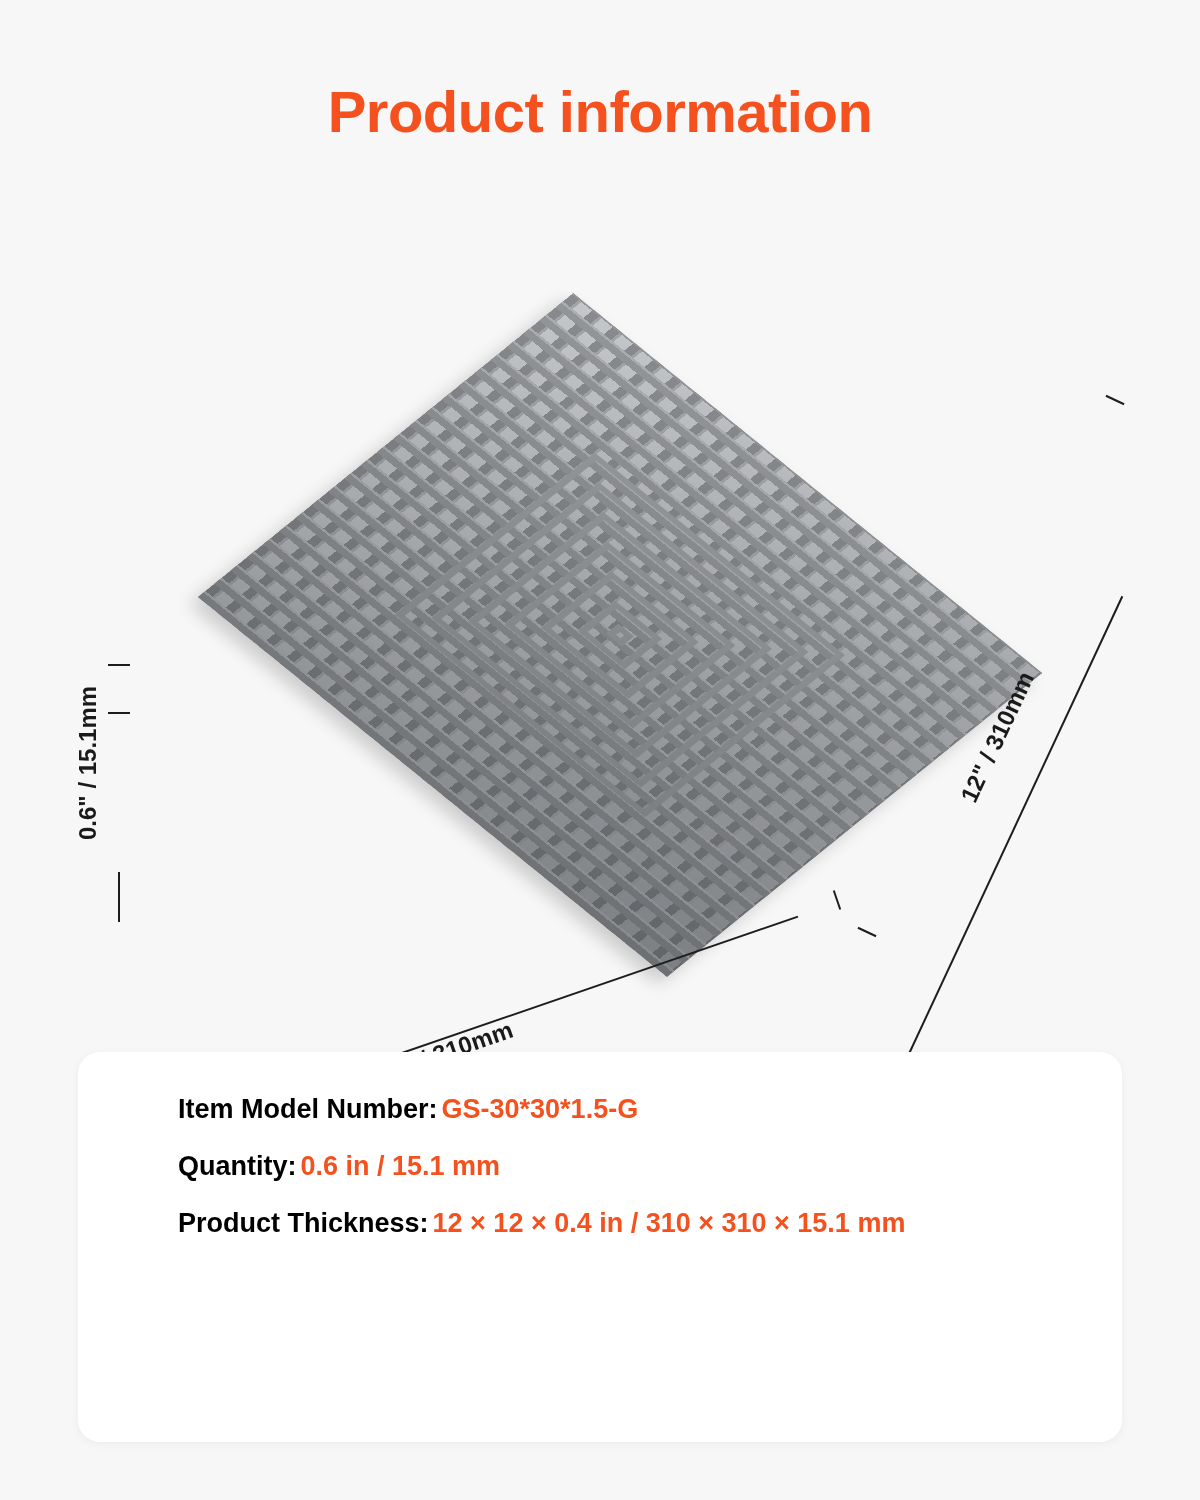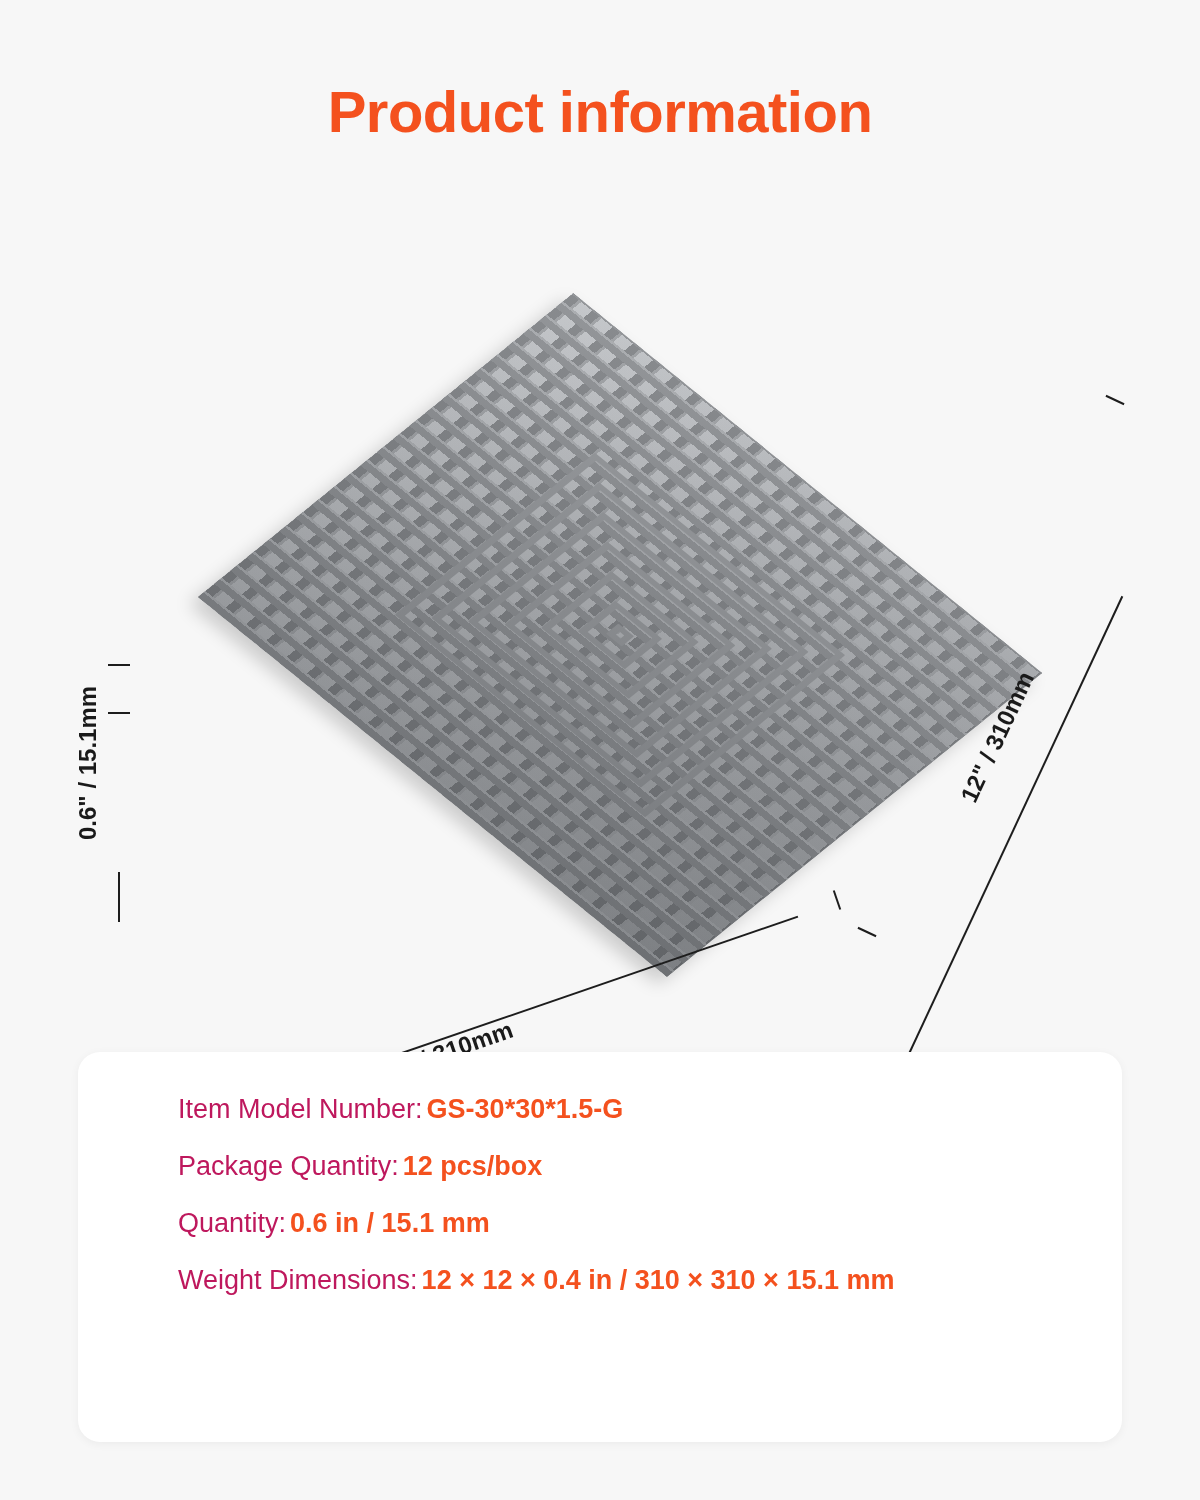--- a/index.html
+++ b/index.html
@@ -171,22 +171,22 @@
     right: 40px;
   }
   .spec-row {
     font-size: 27px;
     line-height: 1.0;
     margin-bottom: 30px;
     color: #4a4a4a;
     white-space: nowrap;
   }
   .spec-label {
-    color: #be185d;
-    font-weight: normal;
+    color: #000000;
+    font-weight: bold;
   }
   .spec-value {
     color: #f4511e;
     font-weight: bold;
     margin-left: 4px;
     text-align: right;
   }
 </style>
 </head>
 <body>
@@ -227,24 +227,21 @@
     <div class="dim dim-right">12" / 310mm</div>
     <div class="dim dim-thick">0.6" / 15.1mm</div>
   </div>
 
   <div class="card">
     <div class="spec-list">
       <div class="spec-row">
         <span class="spec-label">Item Model Number:</span><span class="spec-value">GS-30*30*1.5-G</span>
       </div>
       <div class="spec-row">
-        <span class="spec-label">Package Quantity:</span><span class="spec-value">12 pcs/box</span>
+        <span class="spec-label">Quantity:</span><span class="spec-value">0.6 in / 15.1 mm</span>
       </div>
       <div class="spec-row">
-        <span class="spec-label">Quantity:</span><span class="spec-value">0.6 in / 15.1 mm</span>
-      </div>
-      <div class="spec-row">
-        <span class="spec-label">Weight Dimensions:</span><span class="spec-value">12 × 12 × 0.4 in / 310 × 310 × 15.1 mm</span>
+        <span class="spec-label">Product Thickness:</span><span class="spec-value">12 × 12 × 0.4 in / 310 × 310 × 15.1 mm</span>
       </div>
     </div>
   </div>
 
 </div>
 
 </body></html>

